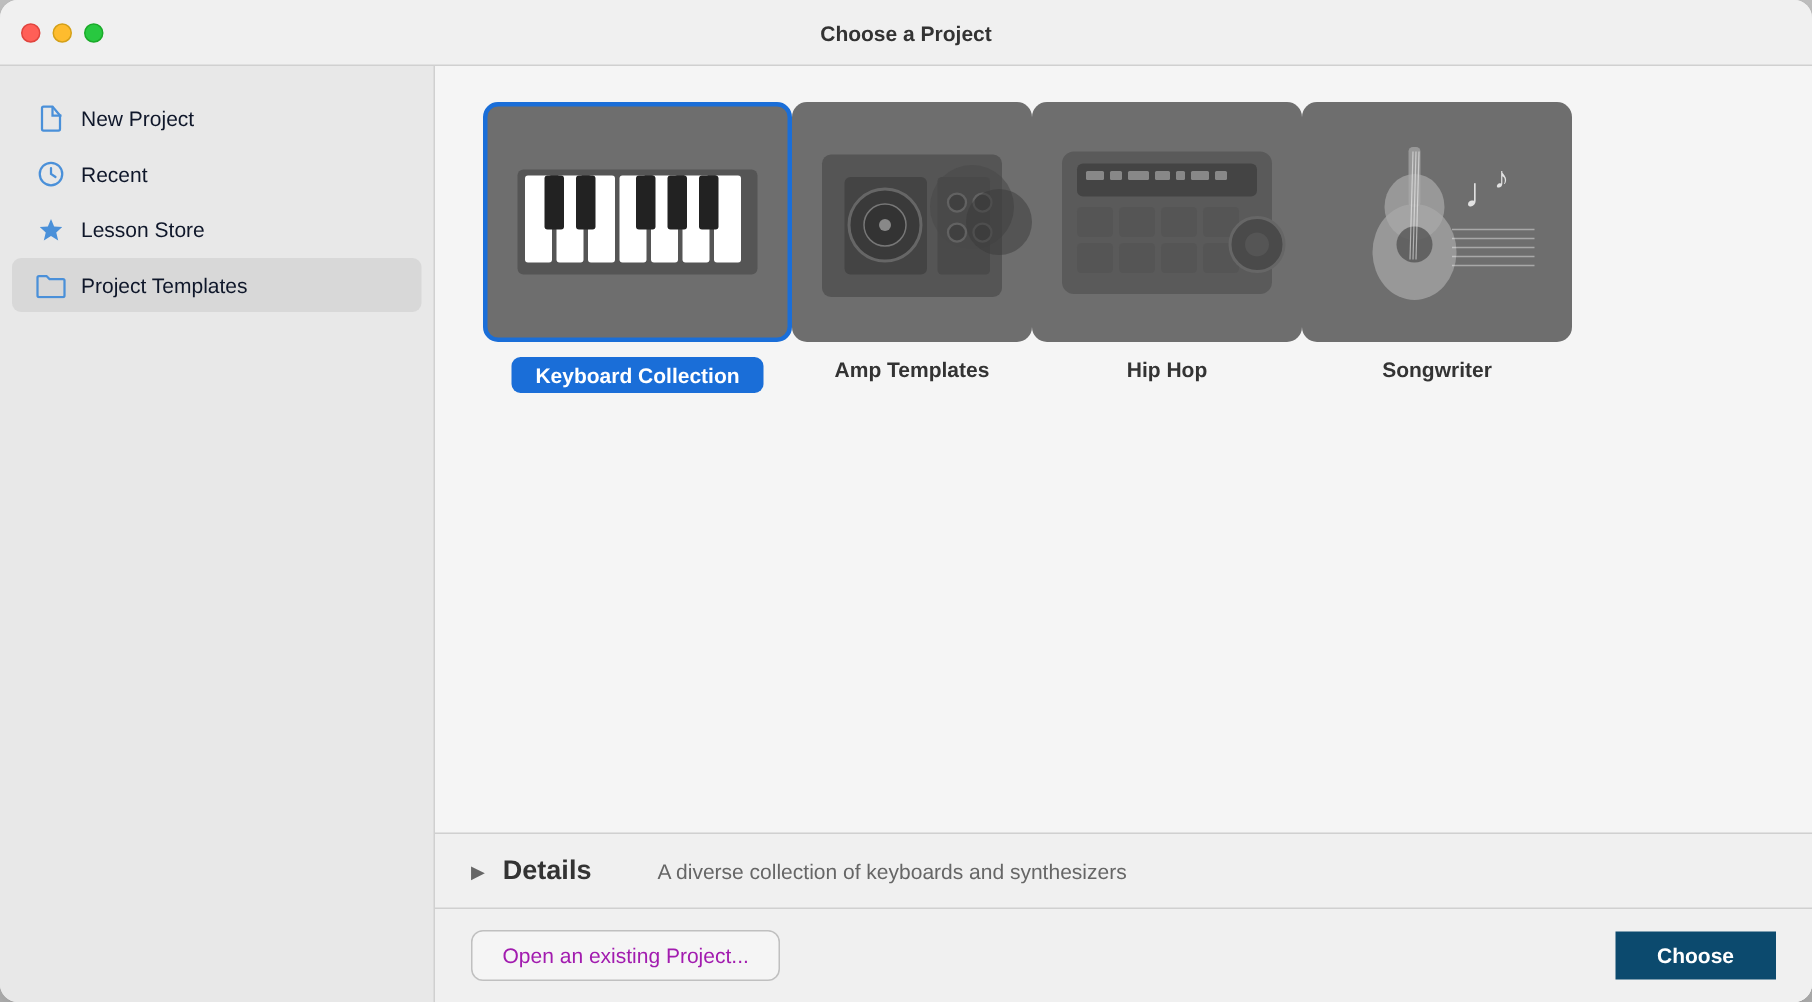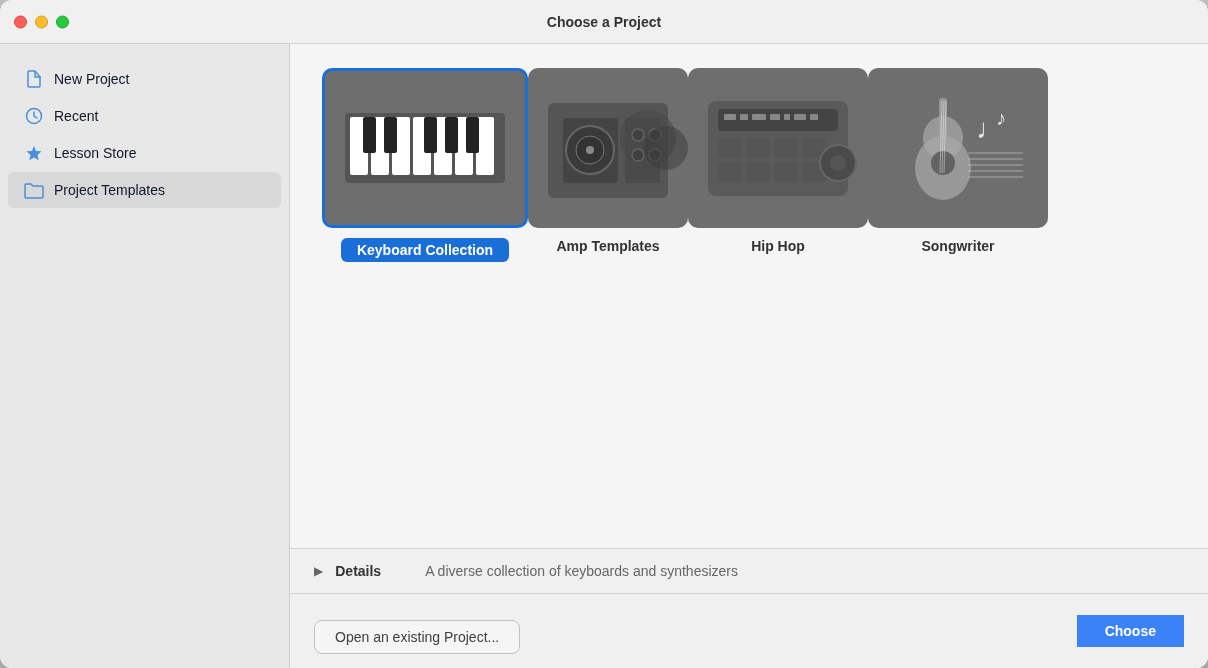--- a/index.html
+++ b/index.html
@@ -176,21 +176,21 @@
       gap: 12px;
       background: #f0f0f0;
     }
 
     .details-chevron {
       color: #666;
       font-size: 12px;
     }
 
     .details-label {
-      font-size: 14px;
+      font-size: 18px;
       font-weight: 600;
       color: #333;
     }
 
     .details-desc {
       font-size: 14px;
       color: #666;
       margin-left: 32px;
     }
 
@@ -204,30 +204,29 @@
       background: #f0f0f0;
       flex-shrink: 0;
     }
 
     .open-existing-btn {
       padding: 8px 20px;
       border: 1px solid #c0c0c0;
       border-radius: 8px;
       background: #f5f5f5;
       font-size: 14px;
-      color: #404040;
+      color: #a21caf;
       cursor: pointer;
-      margin-top: 12px;
     }
 
     .choose-btn {
       padding: 8px 28px;
       border: none;
       border-radius: 0;
-      background: #3b82f6;
+      background: #0c4a6e;
       color: white;
       font-size: 14px;
       font-weight: 600;
       cursor: pointer;
     }
   </style>
 </head>
 <body>
 
 <div class="window">

